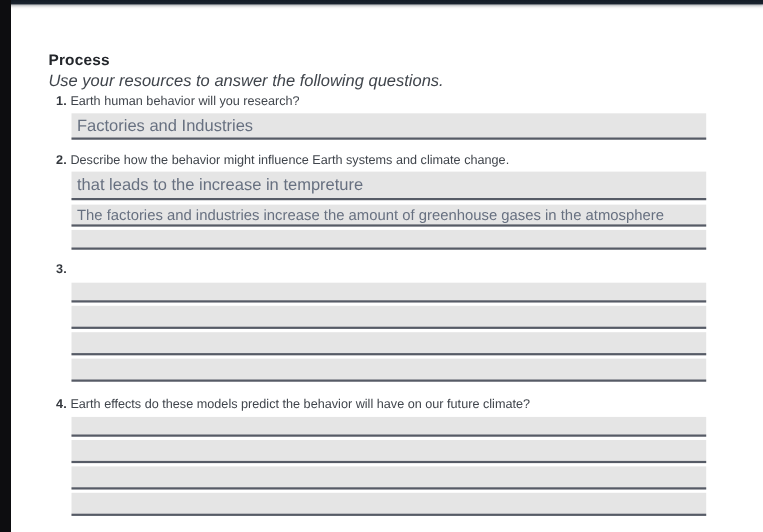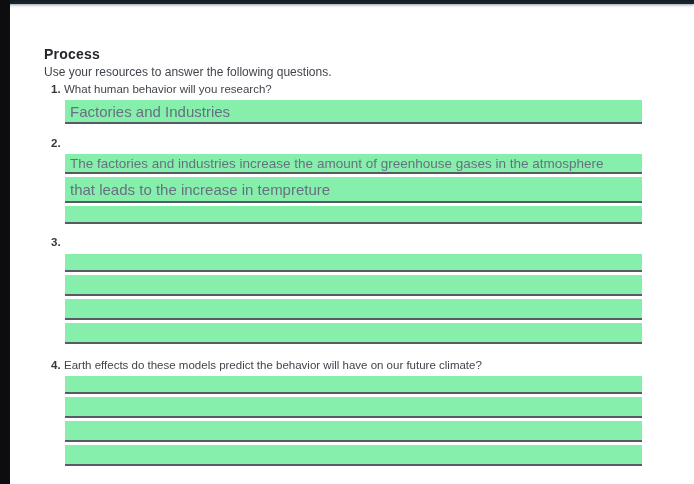--- a/index.html
+++ b/index.html
@@ -41,42 +41,43 @@
   }
   .page-title {
     margin: 2px 0 0 0;
     font-size: 14px;
     font-weight: bold;
     color: #23262b;
     letter-spacing: 0.2px;
   }
   .subtitle {
     margin: 3px 0 0 0;
-    font-size: 12px;
+    font-size: 15px;
     color: #40454c;
+    font-style: italic;
   }
   .question { margin-top: 0; }
   .q-row {
     display: flex;
     align-items: flex-start;
     font-size: 11.5px;
     line-height: 13.5px;
     color: #40454c;
   }
   .q-num {
     font-weight: bold;
     width: 13px;
     margin-left: 7px;
     flex: 0 0 13px;
     color: #33373d;
   }
   .q-text { color: #40454c; }
   .answers { margin-left: 21px; width: 577px; }
   .ans-line {
-    background: #86efac;
+    background: #e5e5e5;
     border-bottom: 2px solid #565b66;
     margin-top: 3px;
     padding: 0 5px;
     box-sizing: border-box;
     color: #677080;
     overflow: hidden;
     white-space: nowrap;
   }
   .h22 { height: 24px; line-height: 23px; font-size: 15px; }
   .h20 { height: 20px; line-height: 19px; font-size: 13.5px; }
@@ -97,34 +98,35 @@
   <div class="topbar"></div>
   <div class="leftbar"></div>
 
   <div class="page">
     <h1 class="page-title">Process</h1>
     <p class="subtitle">Use your resources to answer the following questions.</p>
 
     <section class="question q1">
       <div class="q-row">
         <span class="q-num">1.</span>
-        <span class="q-text">What human behavior will you research?</span>
+        <span class="q-text">Earth human behavior will you research?</span>
       </div>
       <div class="answers">
         <div class="ans-line h22">Factories and Industries</div>
       </div>
     </section>
 
     <section class="question q2">
       <div class="q-row">
         <span class="q-num">2.</span>
+        <span class="q-text">Describe how the behavior might influence Earth systems and climate change.</span>
       </div>
       <div class="answers">
+        <div class="ans-line h24">that leads to the increase in tempreture</div>
         <div class="ans-line h20 mt4">The factories and industries increase the amount of greenhouse gases in the atmosphere</div>
-        <div class="ans-line h24">that leads to the increase in tempreture</div>
         <div class="ans-line h18"></div>
       </div>
     </section>
 
     <section class="question q3">
       <div class="q-row">
         <span class="q-num">3.</span>
       </div>
       <div class="answers">
         <div class="ans-line h18 mt4"></div>

